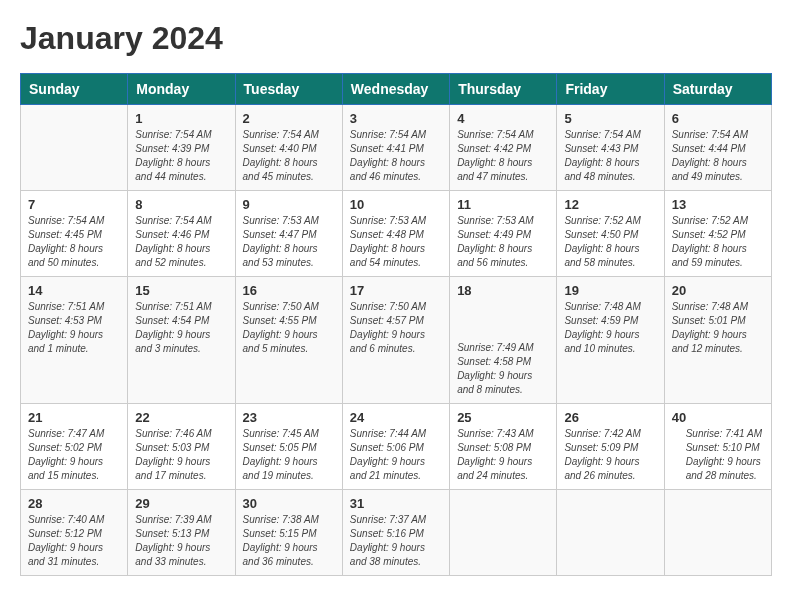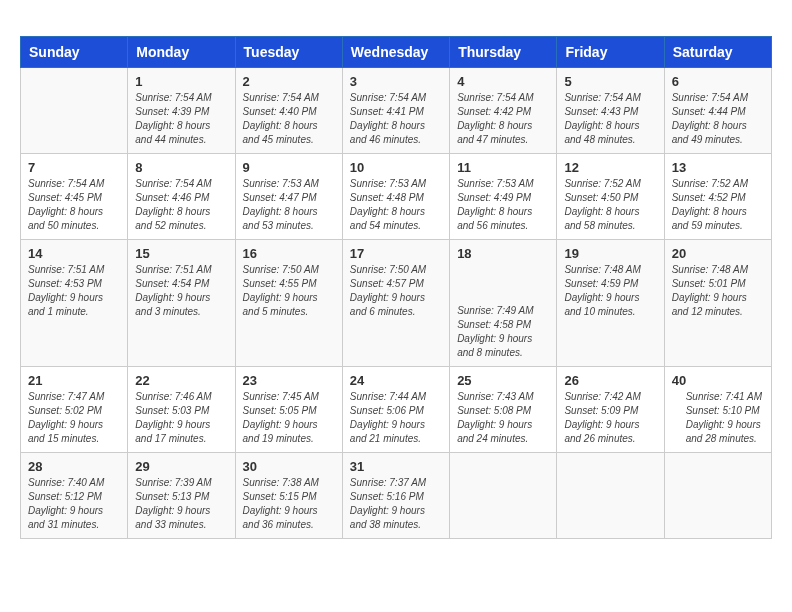--- a/index.html
+++ b/index.html
@@ -45,21 +45,21 @@
     }
     .location-title {
       font-size: 16px;
       color: #555;
     }
     table {
       width: 100%;
       border-collapse: collapse;
     }
     thead tr th {
-      background-color: #1d4ed8;
+      background-color: #0f766e;
       color: #fff;
       text-align: left;
       padding: 7px 8px;
       font-size: 14px;
       font-weight: bold;
       border: 1px solid #2a6fba;
     }
     tbody tr td {
       vertical-align: top;
       border: 1px solid #ccc;
@@ -85,20 +85,21 @@
     }
     td.empty {
       background: #f9f9f9;
     }
   </style>
 </head>
 <body>
 
 <div class="header">
   <div class="title-block">
+    <div class="month-title">January 2024</div>
   </div>
 </div>
 
 <table>
   <thead>
     <tr>
     <th>Sunday</th>
         <th>Monday</th>
         <th>Tuesday</th>
         <th>Wednesday</th>

